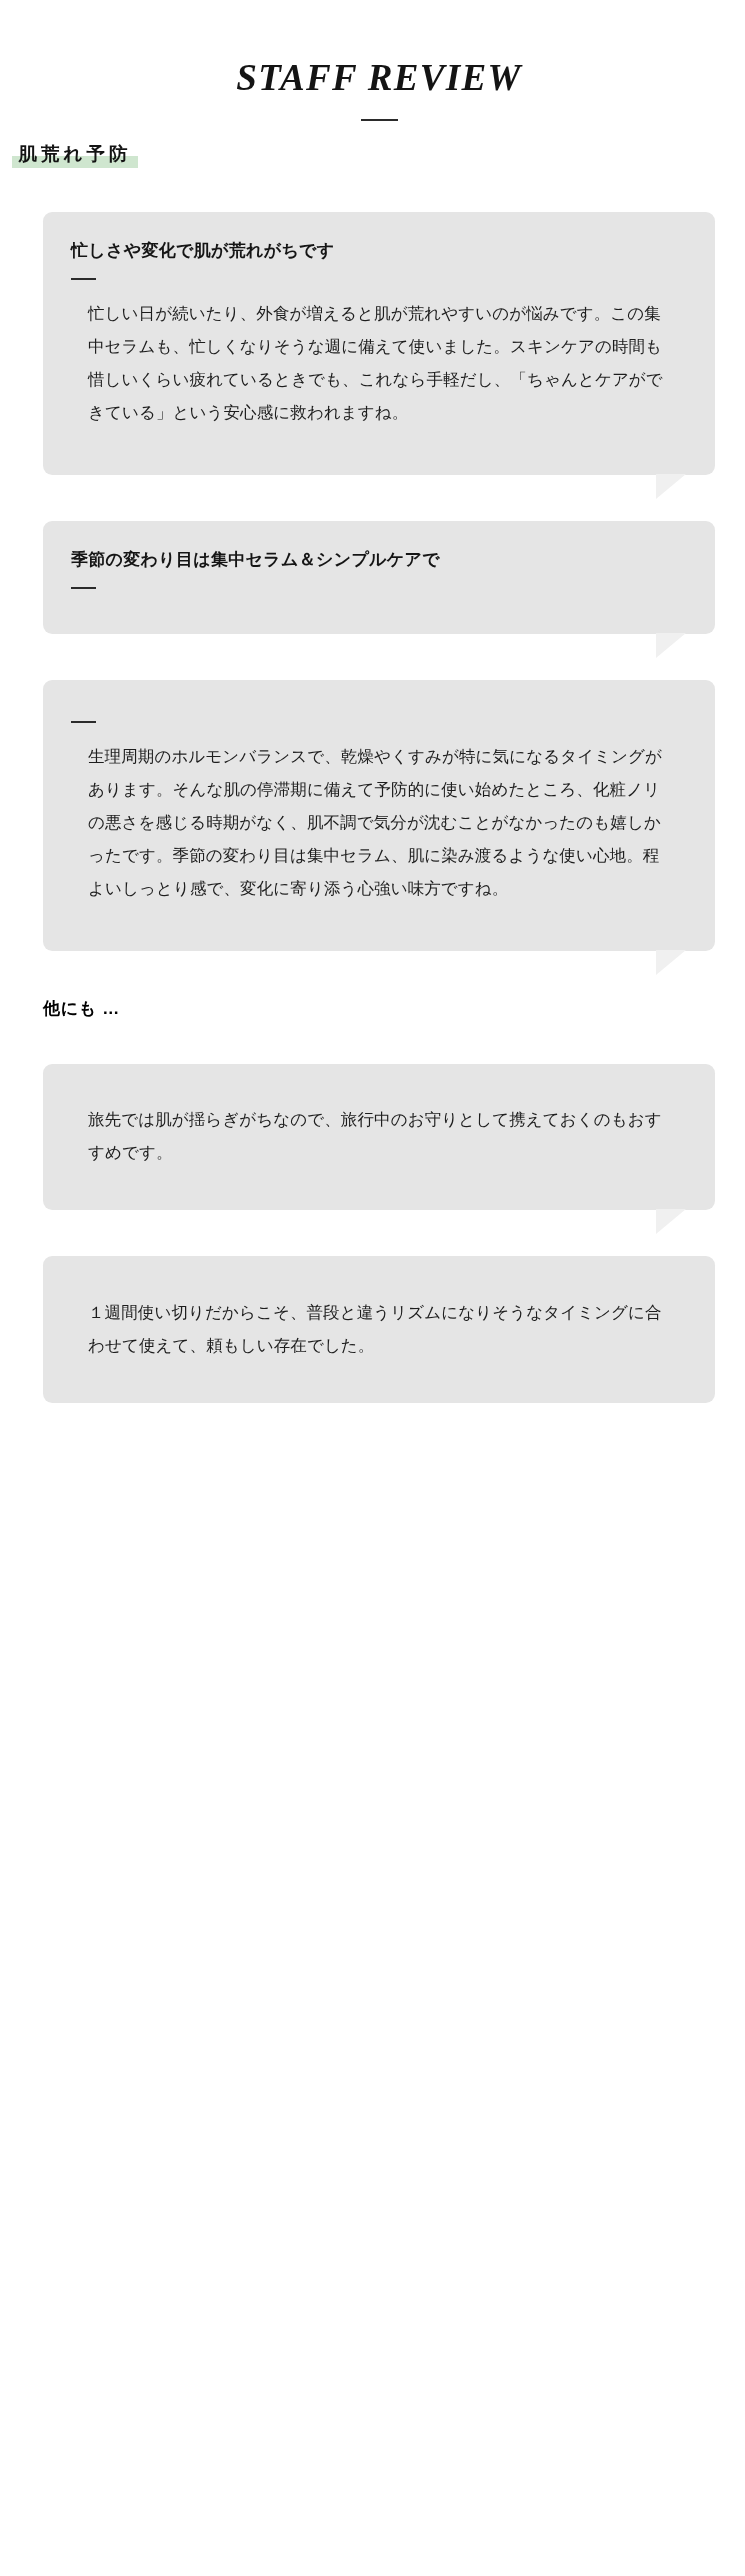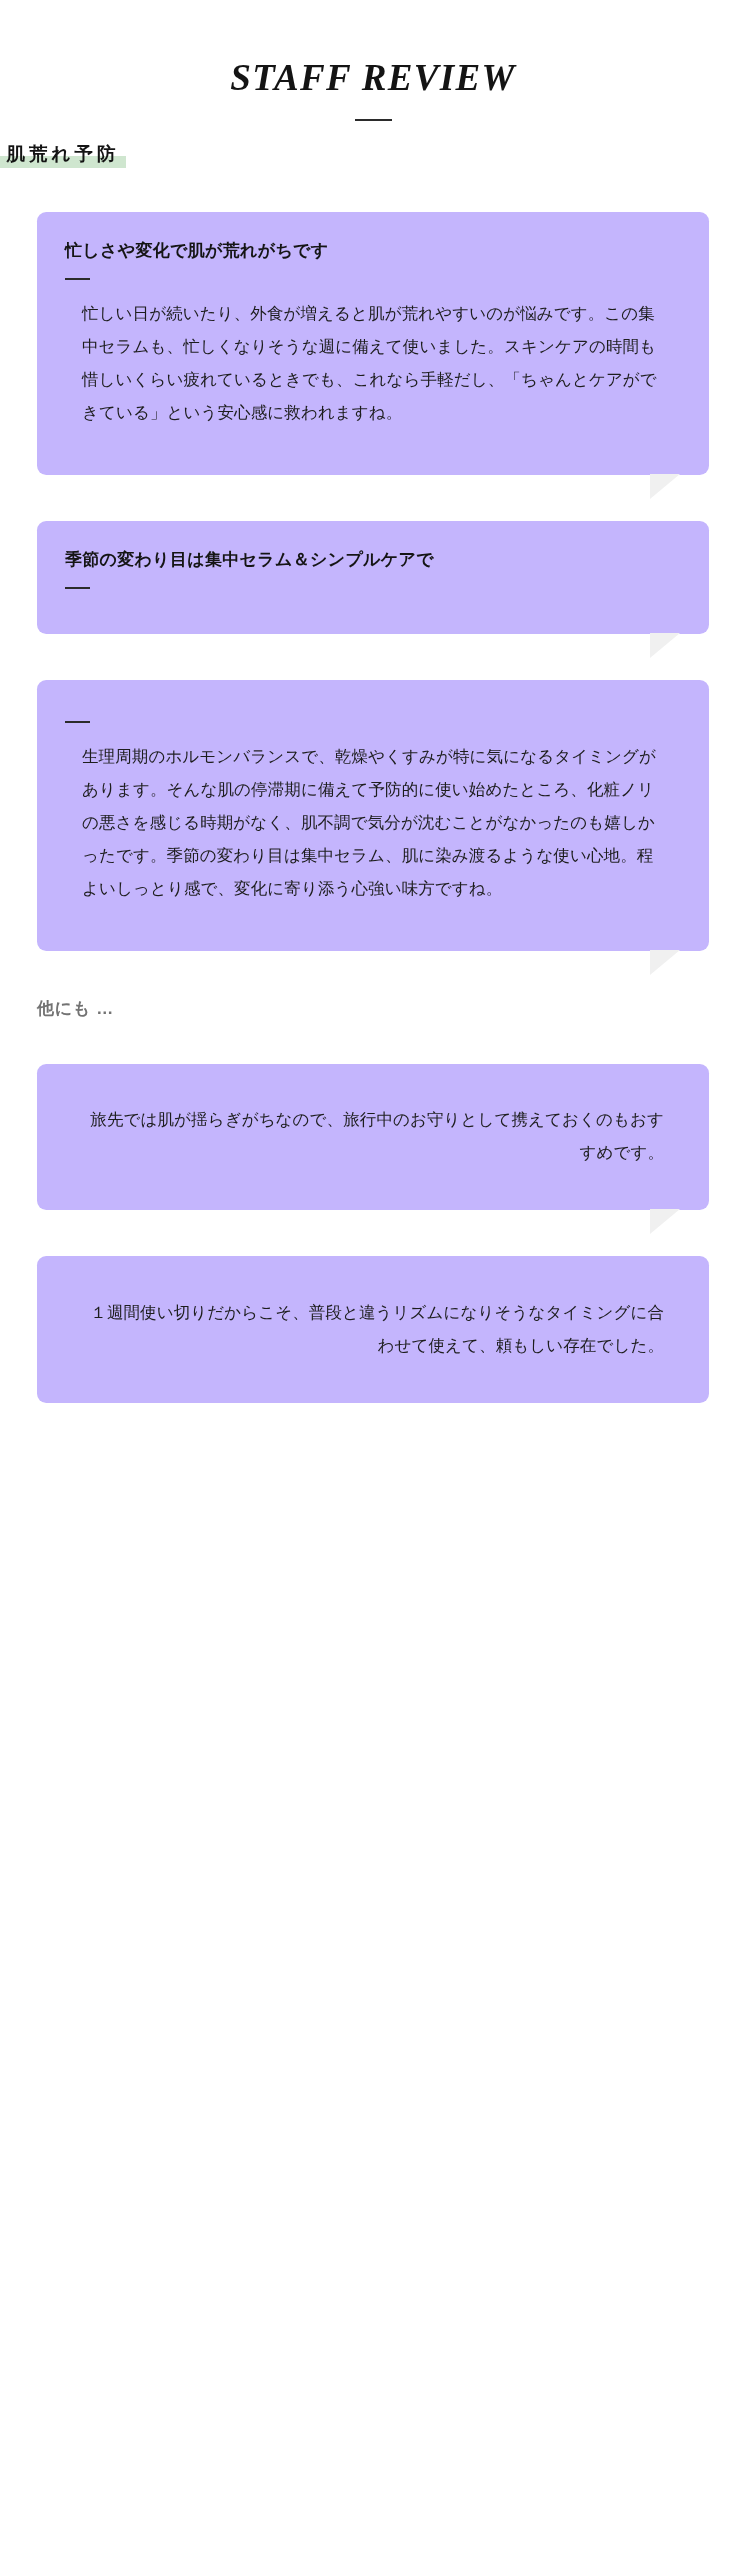--- a/index.html
+++ b/index.html
@@ -10,21 +10,21 @@
     width: 746px;
     background: #ffffff;
     font-family: "Liberation Sans", "DejaVu Sans", sans-serif;
     color: #1a1a1a;
     -webkit-font-smoothing: antialiased;
   }
   .page {
     width: 746px;
     min-height: 2576px;
     box-sizing: border-box;
-    padding: 0 0 79px 0;
+    padding: 0 0 79px 12px;
     background: #ffffff;
     position: relative;
   }
 
   
   .header {
     padding-top: 58px;
     text-align: center;
   }
   .header-title {
@@ -58,21 +58,21 @@
     line-height: 1.5;
   }
 
   
   .cards {
     margin: 44px auto 0 auto;
     width: 672px;
   }
   .card {
     position: relative;
-    background: #c4b5fd;
+    background: #e5e5e5;
     border-radius: 9.2px;
     padding: 26px 28px 29px 28px;
     box-sizing: border-box;
     margin-bottom: 46px;
   }
   .card.tail::after {
     content: "";
     position: absolute;
     right: 29px;
     bottom: -24px;
@@ -102,26 +102,25 @@
     margin: 17px;
     letter-spacing: 0.1px;
   }
 
   
   .others-heading {
     width: 672px;
     margin: 12px auto 16px auto;
     font-size: 17px;
     font-weight: 700;
-    color: #737373;
+    color: #000000;
     letter-spacing: 0.7px;
   }
   .card.plain {
     padding: 22.4px 28px 24px 28px;
-    text-align: right;
   }
 </style>
 </head>
 <body>
 
 <div class="page">
 
   <div class="header">
     <h1 class="header-title">STAFF REVIEW</h1>
     <div class="header-rule"></div>

